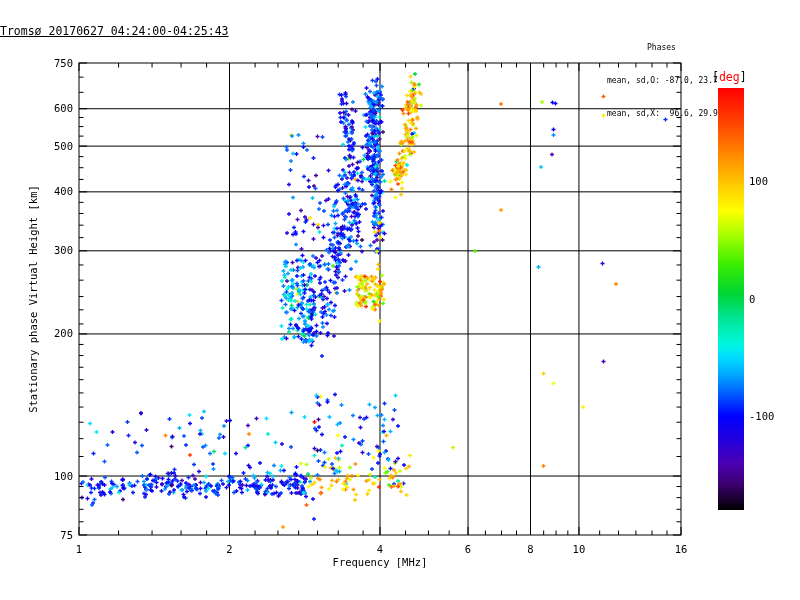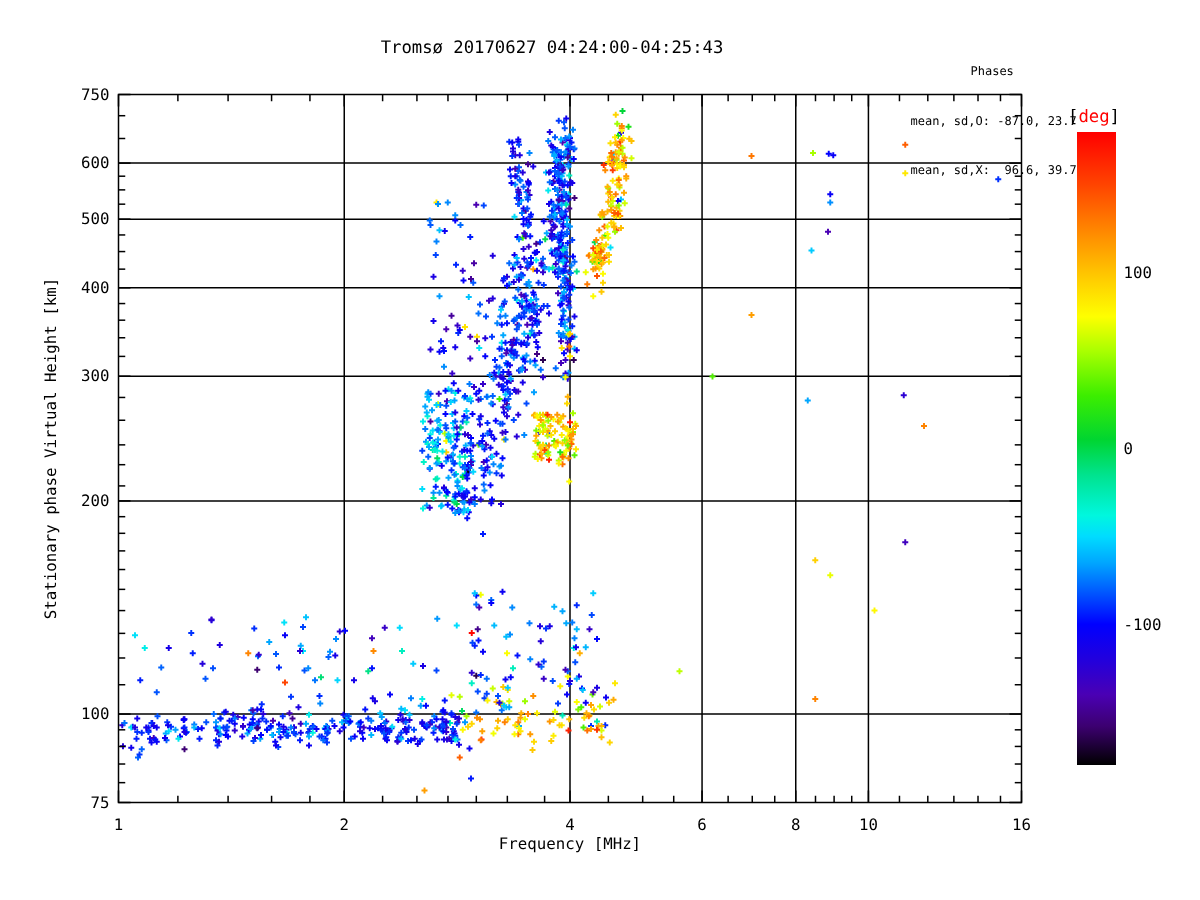--- a/index.html
+++ b/index.html
@@ -1,36 +1,36 @@
 <!DOCTYPE html>
 <html><head>
 <meta charset="utf-8">
 <style>
   html,body{margin:0;padding:0;background:#ffffff;}
   #stage{position:relative;width:800px;height:600px;background:#ffffff;overflow:hidden;
          font-family:"DejaVu Sans Mono",monospace;color:#000;}
-  #hdr{position:absolute;top:25px;left:0;width:736px;text-align:center;line-height:13px;}
+  #hdr{position:absolute;top:25px;left:0;width:736px;text-align:left;line-height:13px;text-decoration:underline;}
   #hdr .t1{font-size:11.5px;}
   #hdr .t2{font-size:11px;}
   #stats{position:absolute;top:20px;left:607px;font-size:8px;line-height:11px;white-space:pre;}
   #stats .ph{padding-left:40px;}
   svg{position:absolute;top:0;left:0;}
   text{font-family:"DejaVu Sans Mono",monospace;fill:#000;}
 </style>
 </head>
 <body>
 
 <div id="stage">
   <div id="hdr">
     <div class="t1">Tromsø 20170627 04:24:00-04:25:43</div>
   </div>
   <div id="stats">
     <div class="ph">Phases</div>
     <div>mean, sd,O: -87.0, 23.7</div>
-    <div>mean, sd,X:  96.6, 39.7</div>
+    <div>mean, sd,X:  96.6, 29.9</div>
   </div>
   <svg id="plot" width="800" height="600">
       <g stroke="#000" stroke-width="1">
         <line x1="229.5" x2="229.5" y1="63" y2="535"></line>
         <line x1="380" x2="380" y1="63" y2="535"></line>
         <line x1="468.036856358534" x2="468.036856358534" y1="63" y2="535"></line>
         <line x1="530.5" x2="530.5" y1="63" y2="535"></line>
         <line x1="578.950178280548" x2="578.950178280548" y1="63" y2="535"></line>
         <line x1="79" x2="681" y1="476.02891632088244" y2="476.02891632088244"></line>
         <line x1="79" x2="681" y1="333.9427583674833" y2="333.9427583674833"></line>

